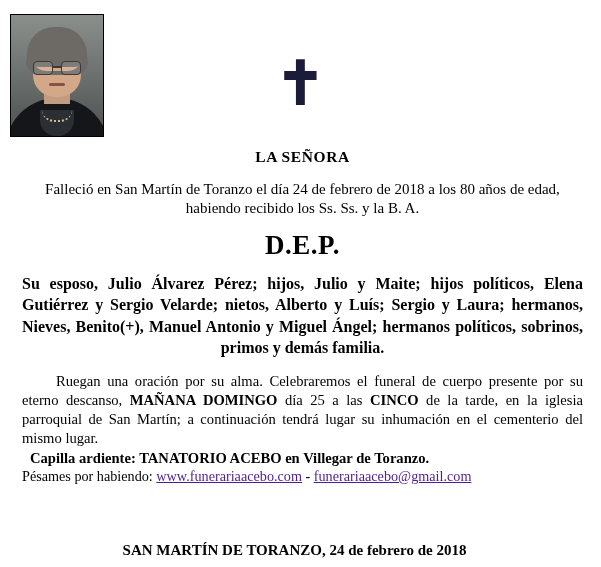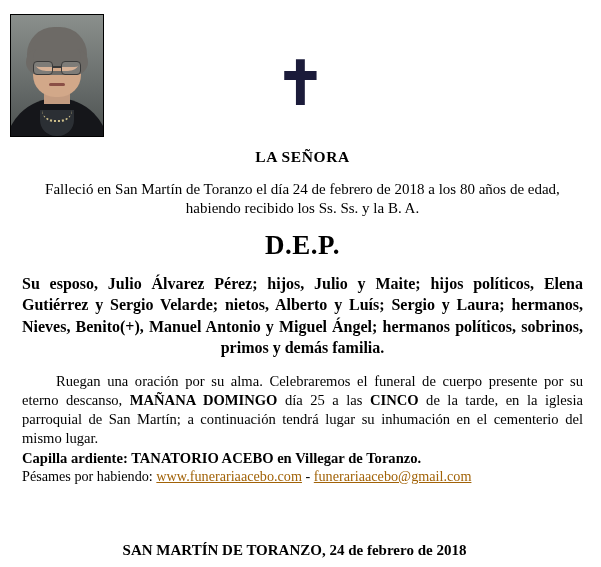--- a/index.html
+++ b/index.html
@@ -202,30 +202,30 @@
     text-align: justify;
     font-size: 14.6px;
     line-height: 1.30;
     margin: 0 8px 0 8px;
     text-indent: 34px;
   }
   .prayer b { font-weight: bold; }
   .chapel {
     font-size: 14.6px;
     font-weight: bold;
-    margin: 2px 8px 0 8px;
+    margin: 2px 8px 0 16px;
     text-align: left;
   }
   .condolences {
     font-size: 14.2px;
     margin: 1px 8px 0 8px;
     text-align: left;
   }
   .condolences a {
-    color: #a16207;
+    color: #4c1d95;
   }
   .place {
     position: absolute;
     left: 14px;
     right: 26px;
     bottom: 8px;
     text-align: center;
     font-size: 15px;
     font-weight: bold;
   }

